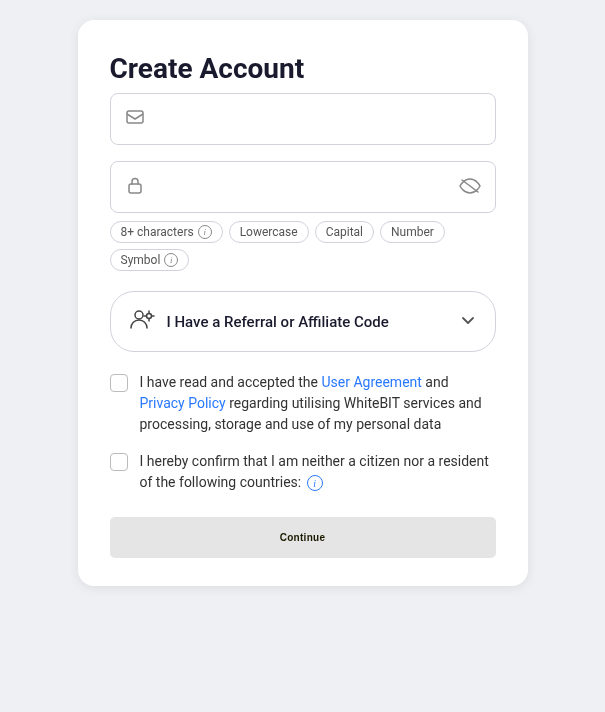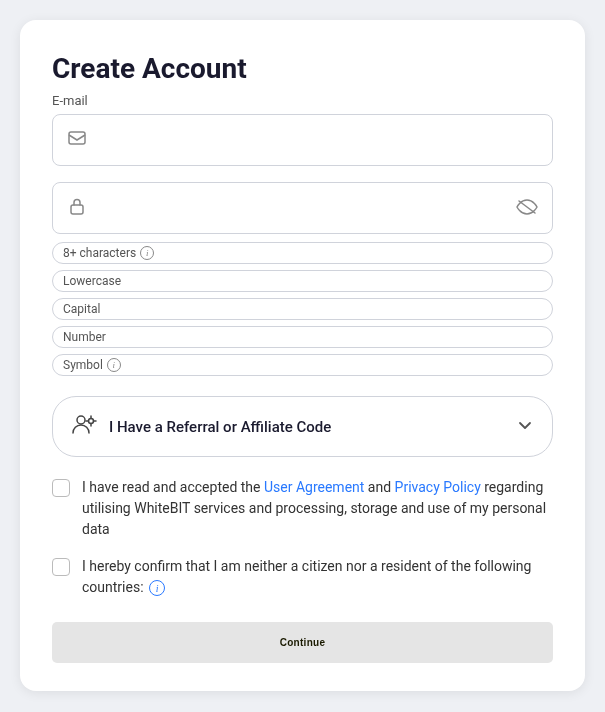--- a/index.html
+++ b/index.html
@@ -15,21 +15,21 @@
       justify-content: center;
       align-items: flex-start;
       min-height: 100vh;
       padding: 20px;
     }
 
     .card {
       background: #ffffff;
       border-radius: 16px;
       padding: 32px 32px 28px 32px;
-      width: 565px;
+      width: 450px;
       box-shadow: 0 2px 12px rgba(0,0,0,0.08);
     }
 
     .title {
       font-size: 28px;
       font-weight: 700;
       color: #1a1a2e;
       margin-bottom: 8px;
     }
 
@@ -88,21 +88,20 @@
       color: #888;
       cursor: pointer;
       font-size: 18px;
     }
 
     .password-hints {
       display: flex;
       flex-wrap: wrap;
       gap: 6px;
       margin-top: 8px;
-      flex-direction: column;
     }
 
     .hint-badge {
       display: flex;
       align-items: center;
       gap: 4px;
       border: 1.5px solid #d0d3db;
       border-radius: 20px;
       padding: 3px 10px;
       font-size: 12px;
@@ -222,21 +221,20 @@
     }
   </style>
 </head>
 <body>
 
 <div class="card">
   <h1 class="title">Create Account</h1>
 
 
   <div class="field-group">
-    <label class="field-label">E-mail</label>
     <div class="input-wrapper">
       <span class="input-icon">
         <svg width="20" height="20" viewBox="0 0 20 20" fill="none" xmlns="http://www.w3.org/2000/svg">
           <rect x="2" y="4" width="16" height="12" rx="2" stroke="#888" stroke-width="1.5" fill="none"></rect>
           <path d="M2 7l8 5 8-5" stroke="#888" stroke-width="1.5" fill="none"></path>
         </svg>
       </span>
       <input type="email" style="">
     </div>
   </div>

